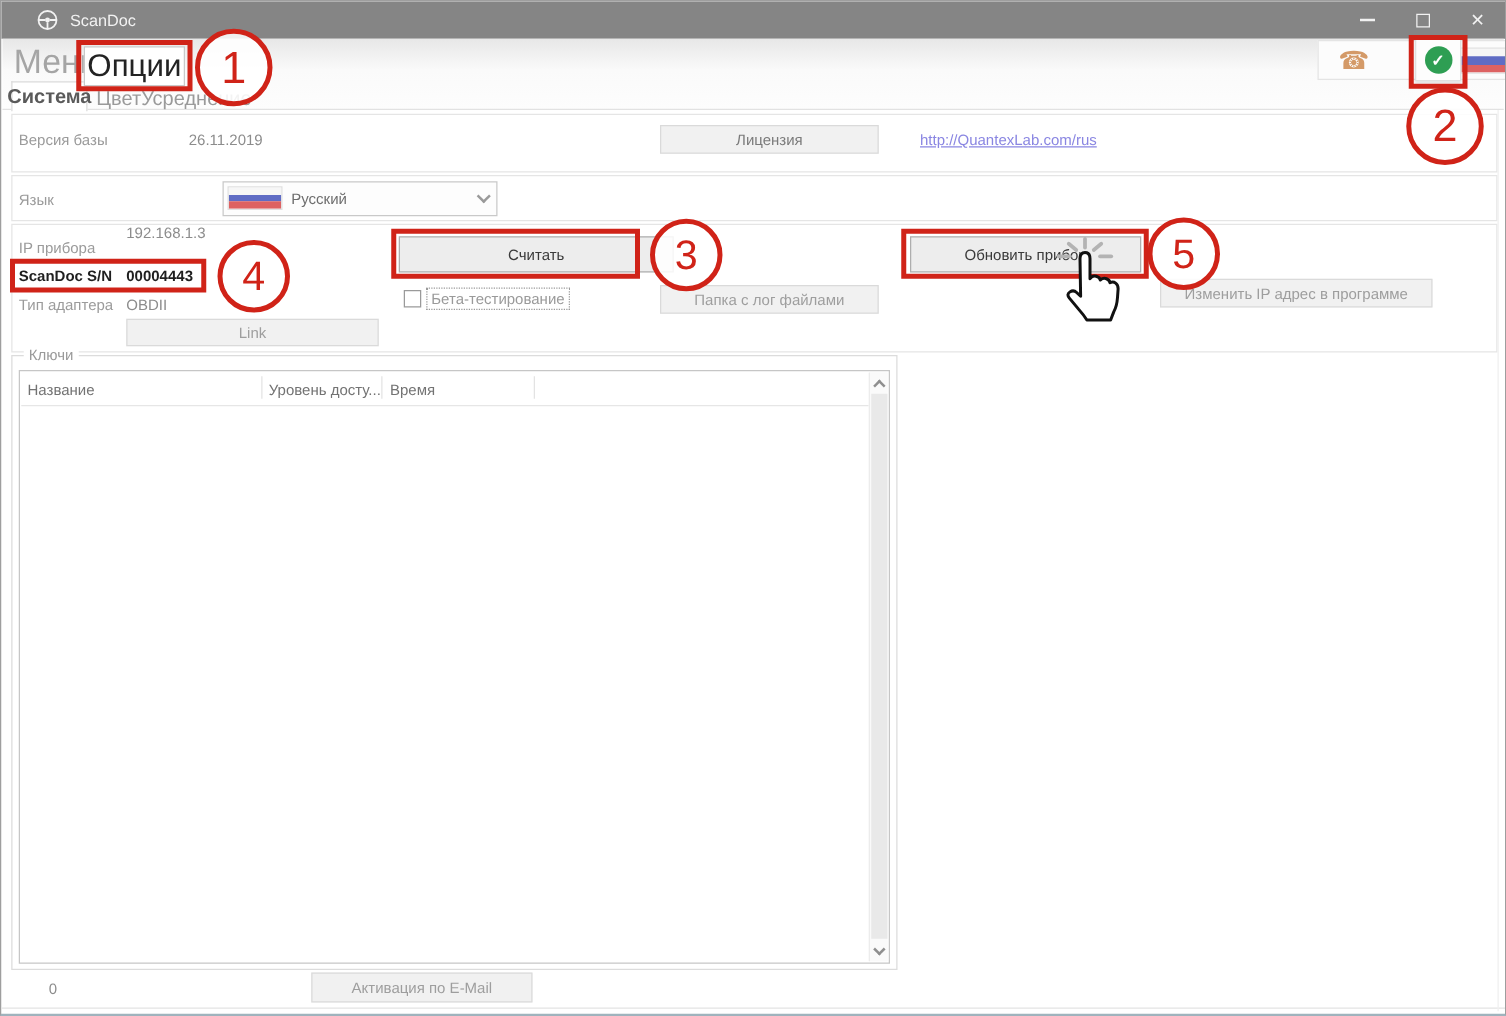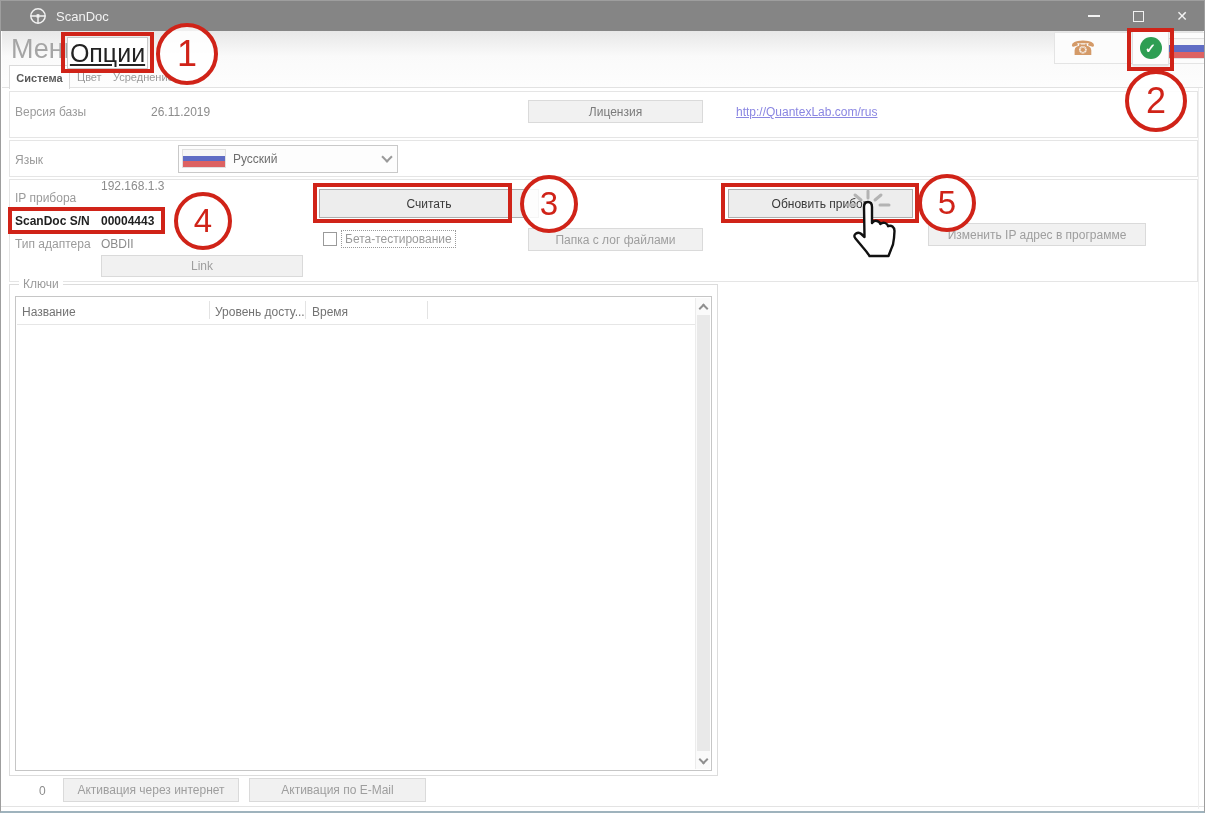--- a/index.html
+++ b/index.html
@@ -16,21 +16,21 @@
   .wb-min { right:88px; } .wb-max { right:44px; } .wb-close { right:0; font-size:14px; }
   .min-glyph { width:12px; height:0; border-top:2px solid #f2f2f2; }
   .max-glyph { width:11px; height:11px; border:1.5px solid #f2f2f2; }
 
   
   .header { position:absolute; left:1px; top:30px; right:1px; height:57px;
             background:linear-gradient(#e7e7e7, #fafafa 45%, #fdfdfd); border-bottom:1px solid #e2e2e2; }
   .menu-label { position:absolute; left:10px; top:33px; font-size:27px; color:#a5a5a5; }
   .options-btn { position:absolute; left:66px; top:36px; width:81px; height:32px; background:#fff;
                  border:1px solid #c9c9c9; color:#232323; font-size:25px; display:flex; align-items:center; justify-content:center; }
-  .tab { position:absolute; top:66px; font-size:11px; color:#9a9a9a; padding:4px 8px; }
+  .tab { position:absolute; top:66px; font-size:16px; color:#9a9a9a; padding:4px 8px; }
   .tab-active { left:8px; top:64px; width:61px; height:24px; background:#fff; border:1px solid #dadada; border-bottom:none;
                 color:#5a5a5a; font-weight:bold; display:flex; align-items:center; justify-content:center; z-index:2; }
   .tab-2 { left:68px; } .tab-3 { left:104px; }
 
   
   .tr-toolbar { position:absolute; left:1053px; top:31px; width:151px; height:32px; border:1px solid #e4e4e4; background:#fcfcfc; }
   .phone-btn { position:absolute; left:1062px; top:34px; width:40px; height:26px; display:flex; align-items:center; justify-content:center;
                color:#d49a68; font-size:20px; }
   .check-btn { position:absolute; left:1131px; top:30px; width:37px; height:34px; background:#fdfdfd; border:1px solid #e0e0e0;
                box-shadow:0 1px 2px rgba(0,0,0,.12); display:flex; align-items:center; justify-content:center; z-index:5; }
@@ -111,21 +111,21 @@
     <div class="win-btn wb-max">
         <span class="max-glyph"></span>
       </div>
     <div class="win-btn wb-close">
         <span>✕</span>
       </div>
   </div>
 
   <div class="header"></div>
   <span class="menu-label" style="position:absolute; z-index:3;">Меню</span>
-  <div class="options-btn" style="z-index:3;text-decoration:underline;">Опции</div>
+  <div class="options-btn" style="z-index:3;">Опции</div>
 
   <div class="tab tab-active">Система</div>
   <span class="tab tab-2">Цвет</span>
   <span class="tab tab-3">Усреднение</span>
 
   <div class="tr-toolbar"></div>
   <div class="phone-btn">
       <span>☎</span>
     </div>
   <div class="check-btn">
@@ -188,21 +188,20 @@
           <span class="sc-chev-up"></span>
         </div>
       <div class="sc-thumb"></div>
       <div class="sc-arrow sc-down">
           <span class="sc-chev-down"></span>
         </div>
     </div>
   </div>
 
   <span class="footer-count">0</span>
-  <div class="btn" style="left:62px; top:777px; width:176px; height:24px;">Активация через интернет</div>
   <div class="btn" style="left:248px; top:777px; width:177px; height:24px;">Активация по E-Mail</div>
   <div class="bottom-line"></div>
   <div class="right-gutter"></div>
 
   <div class="ann" style="left:60px;  top:31px;  width:93px;  height:41px;"></div>
   <div class="ann" style="left:1126px;top:27px;  width:47px;  height:43px;"></div>
   <div class="ann" style="left:312px; top:182px; width:199px; height:40px;"></div>
   <div class="ann" style="left:7px;   top:206px; width:157px; height:27px;"></div>
   <div class="ann" style="left:720px; top:182px; width:198px; height:40px;"></div>
 

